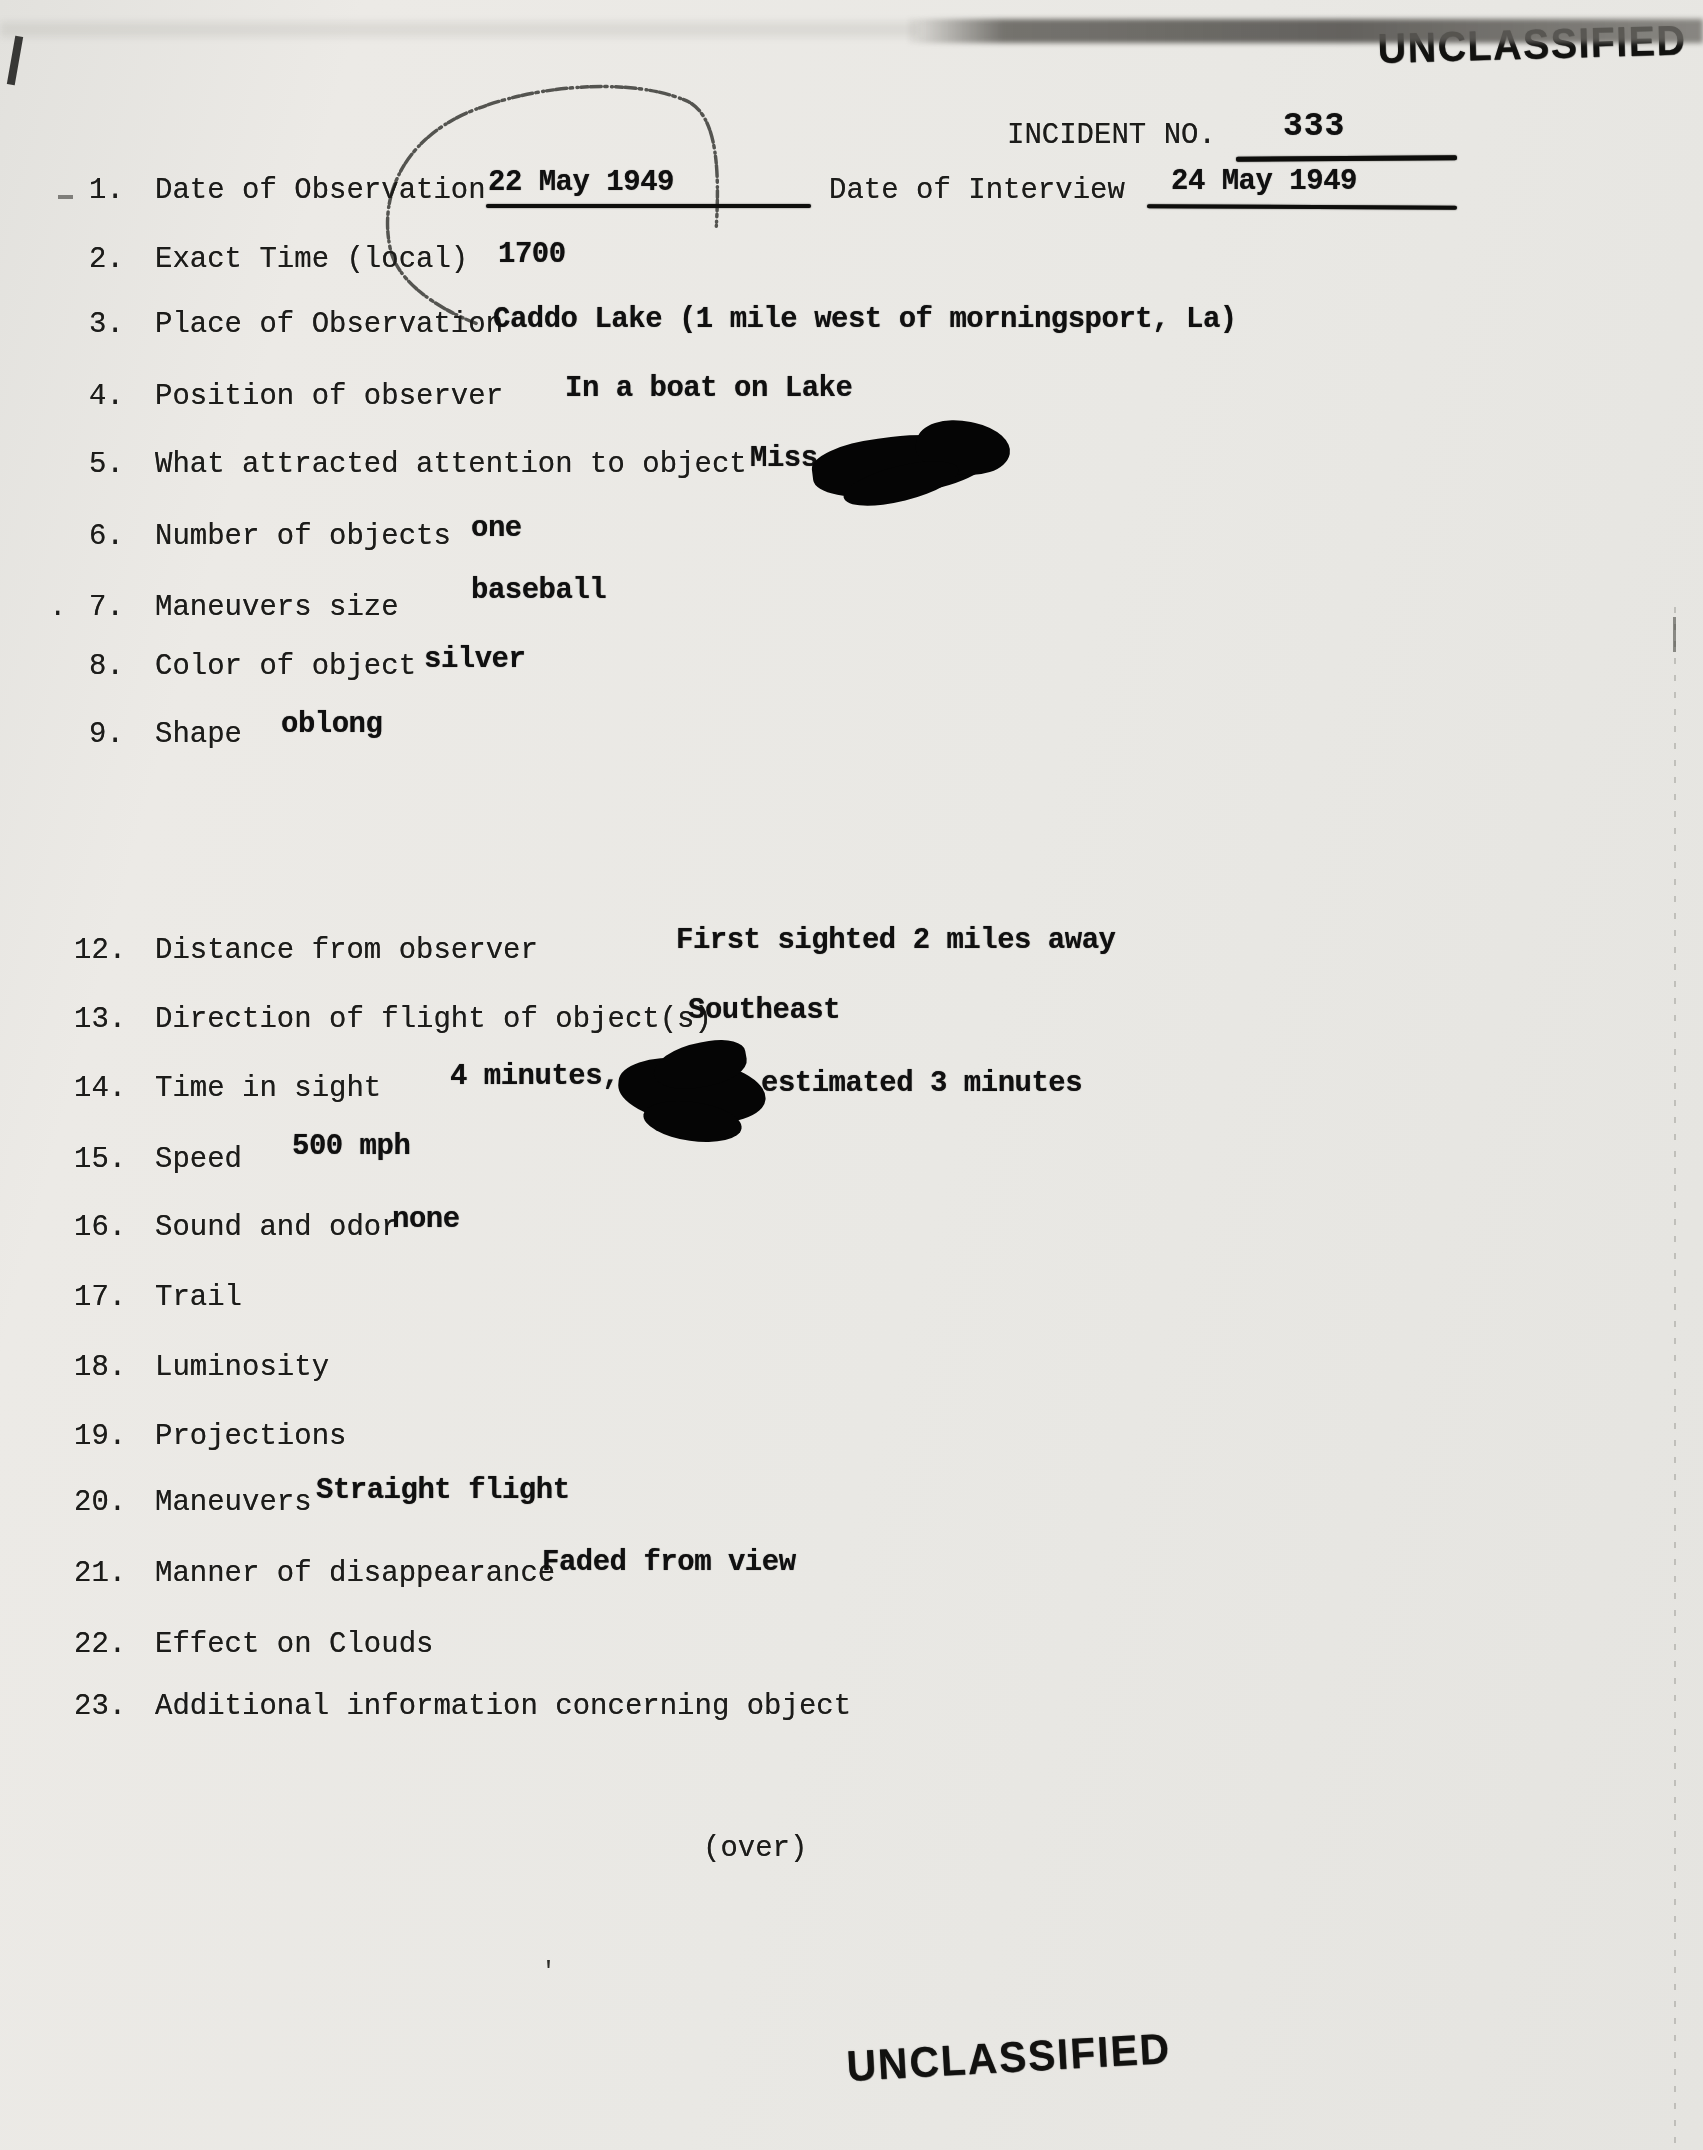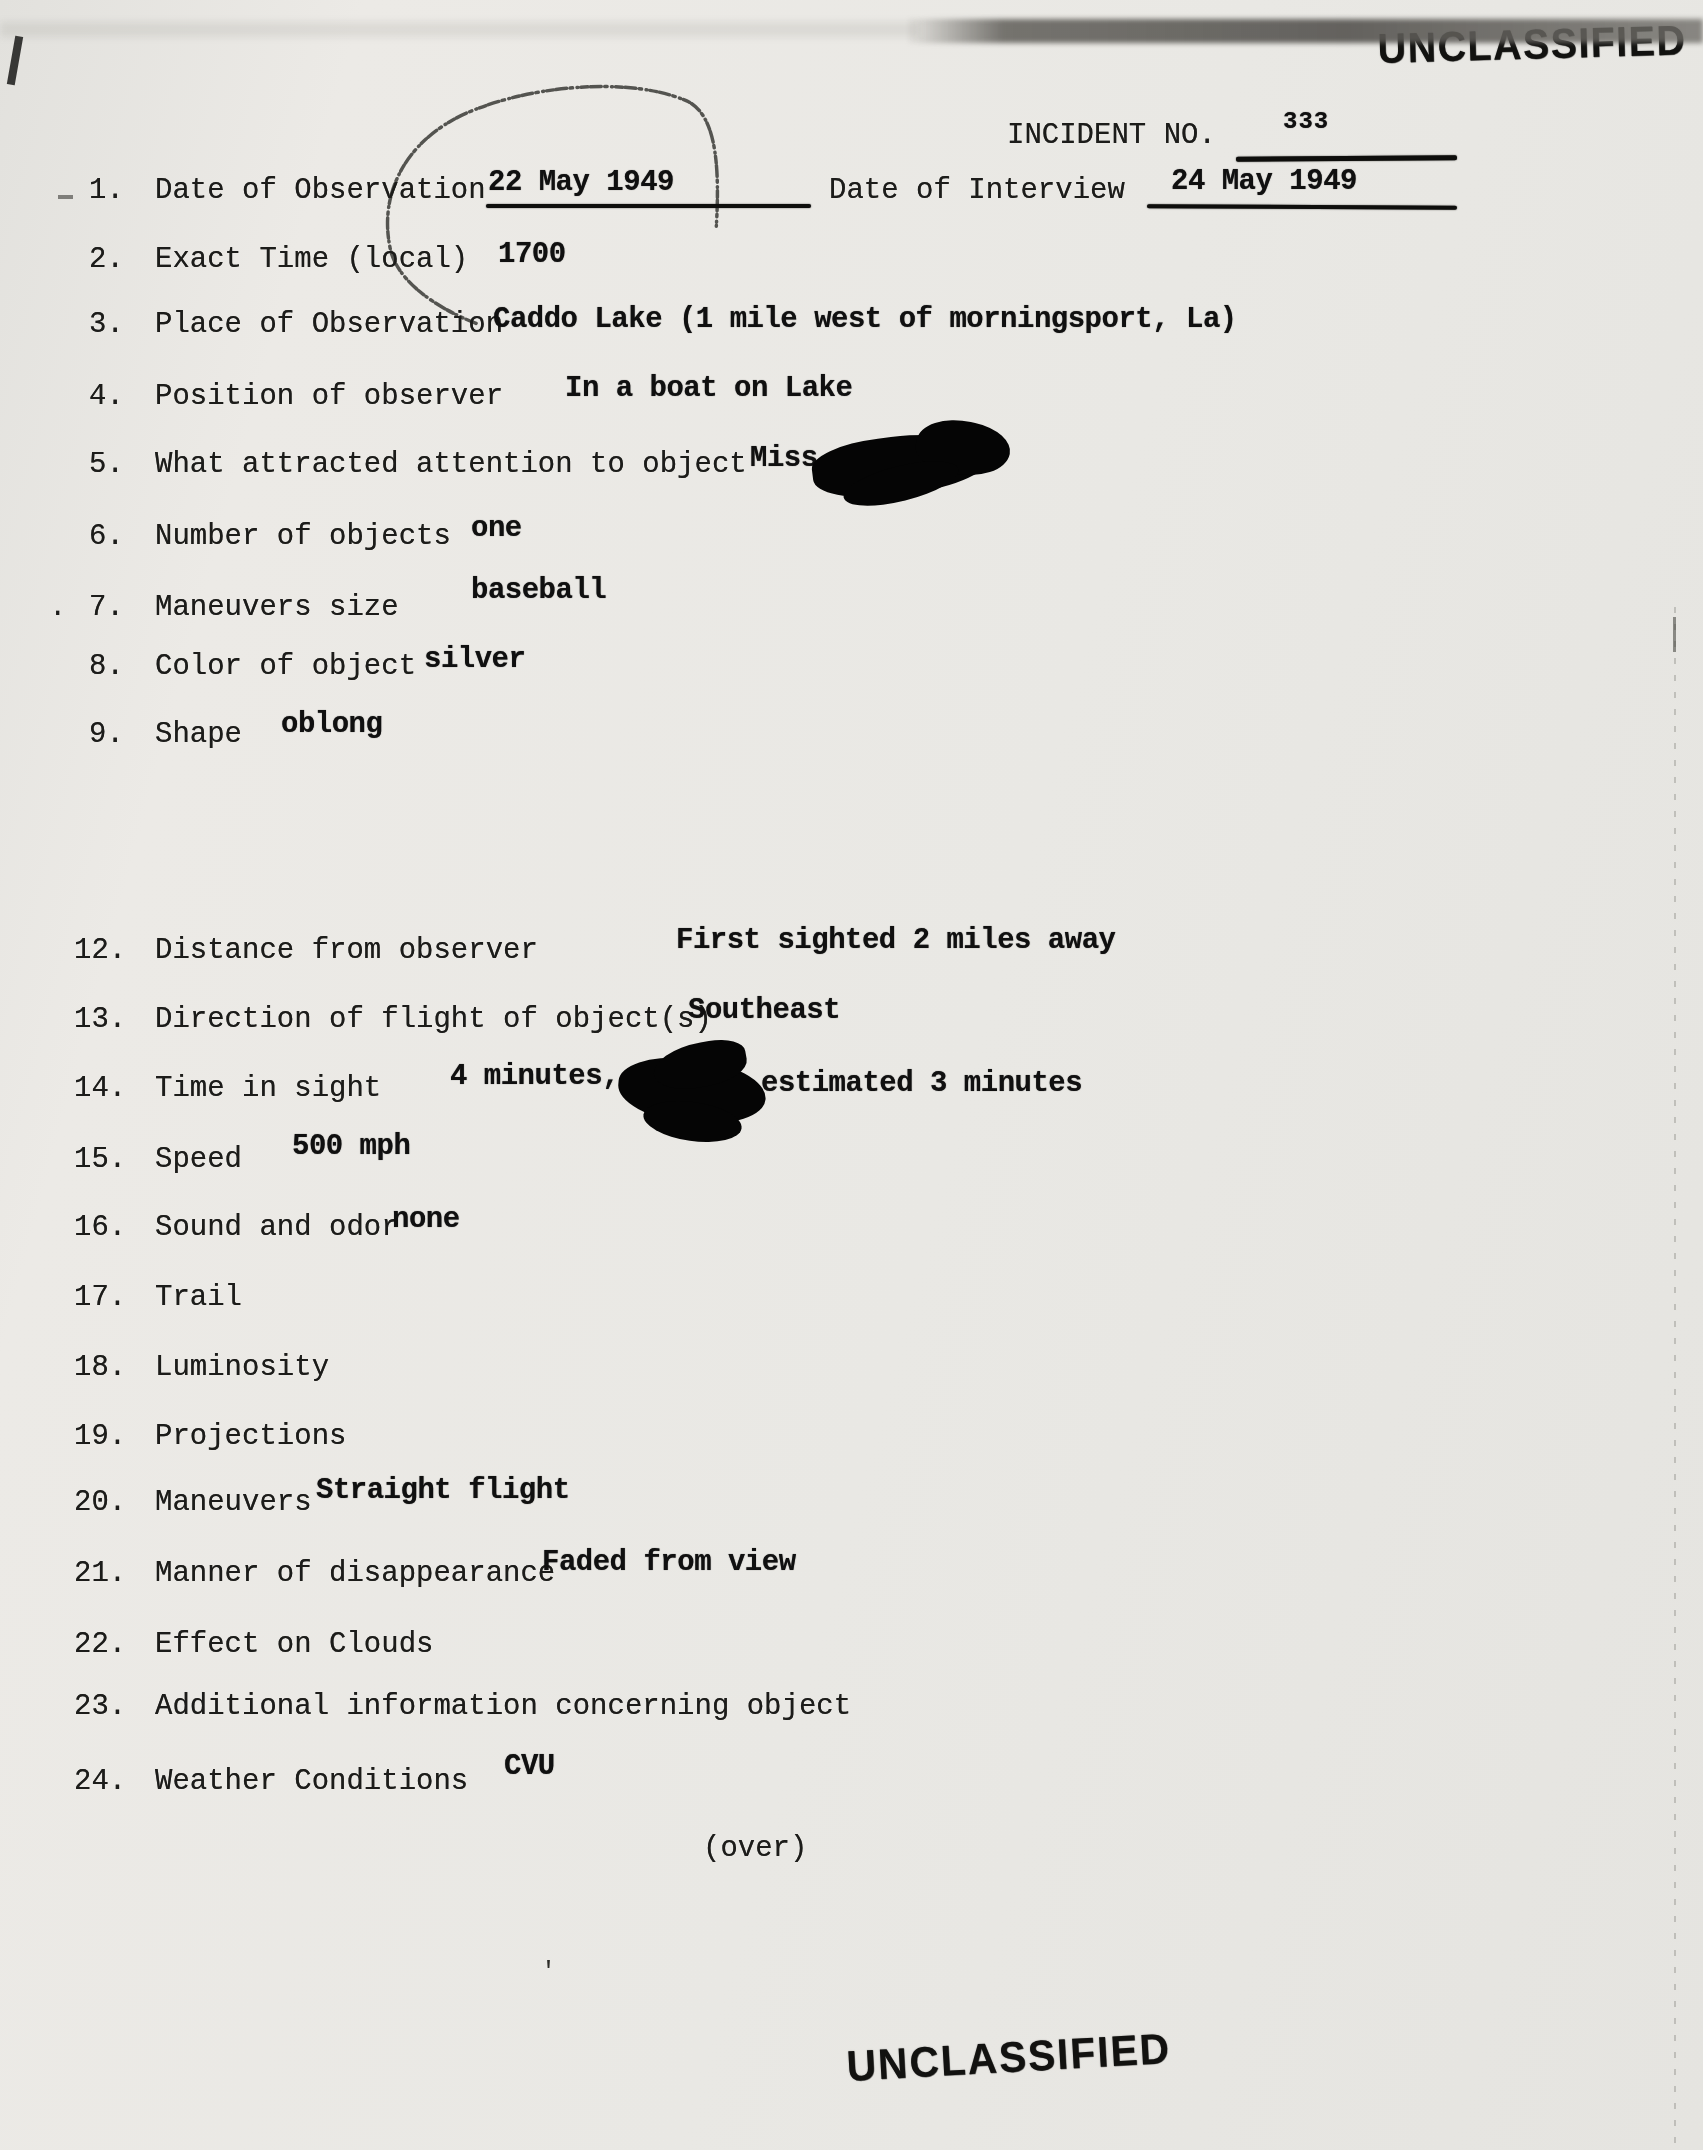--- a/index.html
+++ b/index.html
@@ -65,21 +65,21 @@
 
   <div class="stamp" id="stamp-top">UNCLASSIFIED</div>
   <div id="smudge-band"></div>
 
   <svg id="pencil-arc" width="1703" height="2151" viewBox="0 0 3452 4359">
     <path d="M 965 655 C 880 622, 800 565, 790 498 C 768 385, 828 278, 952 226 C 1085 170, 1282 156, 1392 204 C 1448 230, 1460 322, 1452 458" fill="none" stroke="#2e2e2a" stroke-width="7" stroke-linecap="round" stroke-dasharray="22 7 5 9 2 6 14 5" opacity="0.8"></path>
   </svg>
 
   <div class="row" style="top:119px">
     <span class="typed" style="left:1007px">INCIDENT NO.</span>
-    <span class="val" style="left:1283px;top:-11px;font-size:24px;letter-spacing:1px">333</span>
+    <span class="val" style="left:1283px;top:-11px;font-size:33px;letter-spacing:1px">333</span>
     <div class="uline" style="left:1236px;top:37px;width:221px;height:5px;transform:rotate(-.4deg)"></div>
   </div>
 
   <div class="row" style="top:174px">
     <span class="num">1.</span>
     <span class="lbl">Date of Observation</span>
     <span class="val" style="left:488px;top:-8px">22 May 1949</span>
     <div class="uline" style="left:486px;top:30px;width:325px"></div>
     <span class="typed" style="left:829px">Date of Interview</span>
     <span class="val" style="left:1171px;top:-9px">24 May 1949</span>
@@ -212,25 +212,20 @@
     <span class="num" style="left:74px">22.</span>
     <span class="lbl">Effect on Clouds</span>
     <span class="val" style="left:444px"></span>
   </div>
 
   <div class="row" style="top:1690px">
     <span class="num" style="left:74px">23.</span>
     <span class="lbl">Additional information concerning object</span>
   </div>
 
-  <div class="row" style="top:1765px">
-    <span class="num" style="left:74px">24.</span>
-    <span class="lbl">Weather Conditions</span>
-    <span class="val" style="left:504px;top:-15px">CVU</span>
-  </div>
 
   <div class="row" style="top:1832px">
     <span class="typed" style="left:703px">(over)</span>
   </div>
 
   <span id="stray-apostrophe">'</span>
 
   <div class="stamp" id="stamp-bottom">UNCLASSIFIED</div>
 
 </div>

